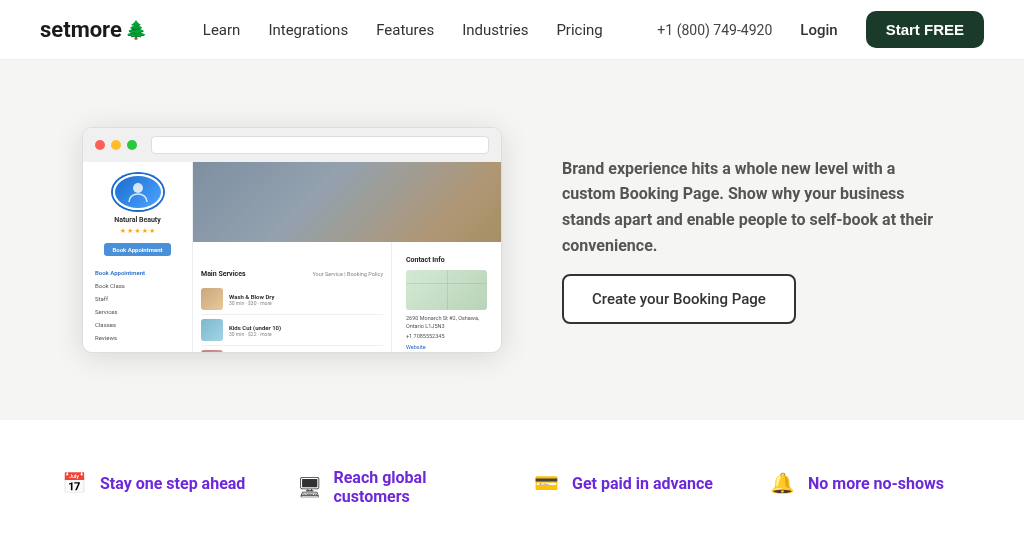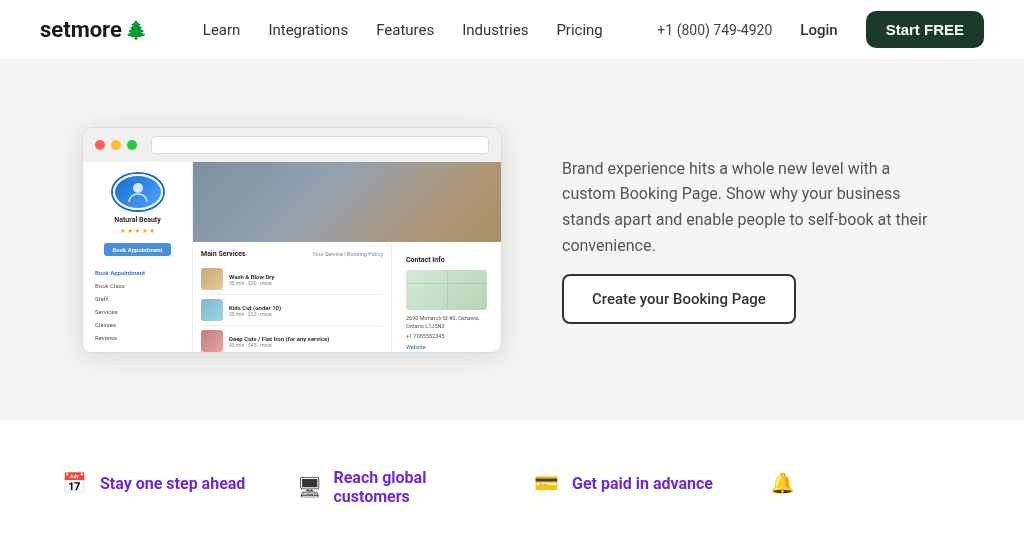--- a/index.html
+++ b/index.html
@@ -193,20 +193,21 @@
     .mockup-services {
       flex: 1;
       padding: 8px;
       overflow: hidden;
     }
     .mockup-section-header {
       display: flex;
       align-items: center;
       justify-content: space-between;
       margin-bottom: 6px;
+      margin-top: 20px;
     }
     .mockup-section-title {
       font-size: 7px;
       font-weight: 700;
       color: #222;
     }
     .mockup-breadcrumb {
       font-size: 5.5px;
       color: #888;
     }
@@ -273,20 +274,21 @@
       font-weight: 800;
       color: #1a1a1a;
       line-height: 1.15;
       margin-bottom: 18px;
     }
     .hero-description {
       font-size: 16px;
       color: #555;
       line-height: 1.6;
       margin-bottom: 16px;
+      font-weight: bold;
     }
     .cta-button {
       display: inline-block;
       padding: 14px 28px;
       border: 2px solid #333;
       background: #fff;
       color: #333;
       font-size: 15px;
       font-weight: 500;
       border-radius: 8px;
@@ -499,17 +501,18 @@
       <div class="feature-item">
     <div class="feature-icon-row">
       <div class="feature-icon">💳</div>
       <span class="feature-title">Get paid in advance</span>
     </div>
 
   </div>
       <div class="feature-item">
     <div class="feature-icon-row">
       <div class="feature-icon">🔔</div>
+      <span class="feature-title">No more no-shows</span>
     </div>
 
   </div>
     </div>
 </section>
 
 </body></html>

